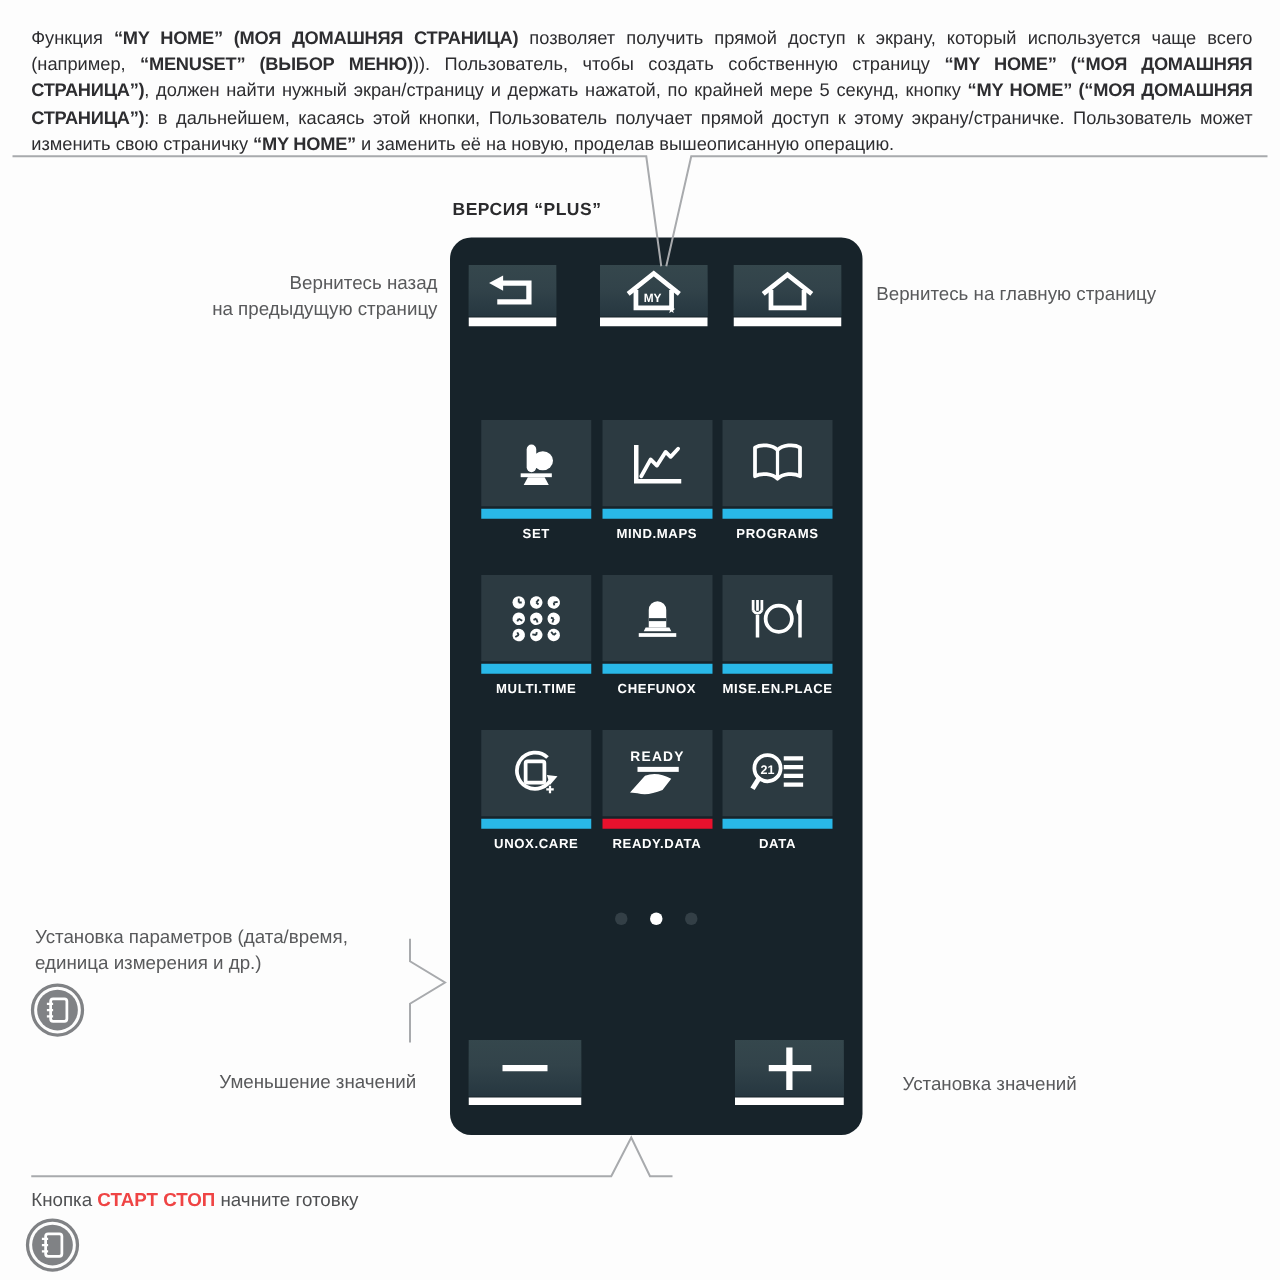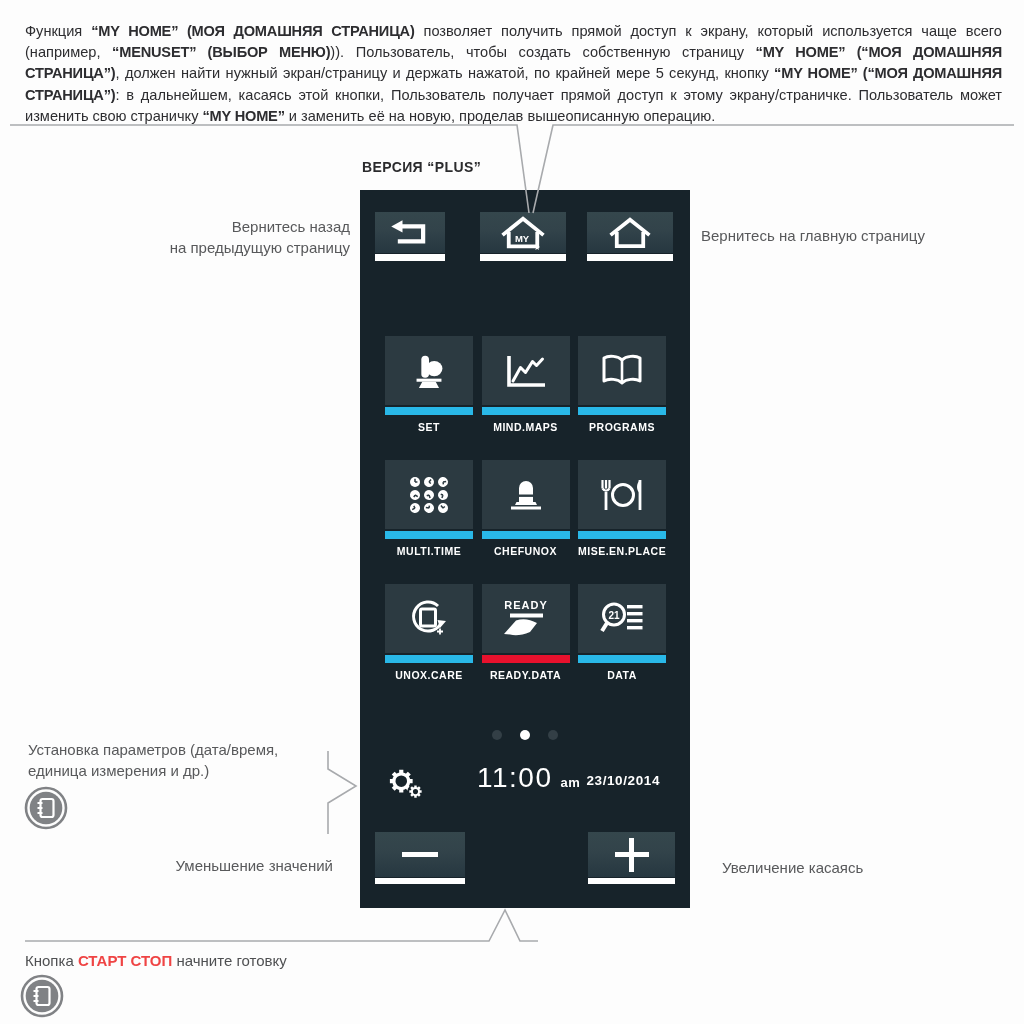--- a/index.html
+++ b/index.html
@@ -25,21 +25,21 @@
   #ann-startstop .b{font-weight:700;color:#ef4444;}
   .version{
     position:absolute;left:362px;top:159px;font-size:14px;font-weight:700;
     color:#2b2b2d;letter-spacing:0.4px;
   }
   
   #lines{position:absolute;left:0;top:0;width:1024px;height:1024px;pointer-events:none;z-index:6;}
   
   #panel{
     position:absolute;left:360px;top:190px;width:330px;height:718px;
-    background:#17232a;z-index:2;
+    background:#17232a;z-index:2;border-radius:17px;
   }
   .pbtn{position:absolute;cursor:pointer;}
   .pbtn .face{
     height:41px;display:flex;align-items:center;justify-content:center;
     background:linear-gradient(180deg,#40525761 , #32434a 45%, #263740 100%);
     background-color:#2e4046;
   }
   .pbtn .ubar{height:7px;background:#ffffff;margin-top:1px;}
   
   #btn-back{left:15px;top:22px;width:70px;}
@@ -97,21 +97,21 @@
 <p class="intro"><span>Функция </span><span class="b">“MY HOME” (МОЯ ДОМАШНЯЯ СТРАНИЦА)</span><span> позволяет получить прямой доступ к экрану, который используется чаще всего (например, </span><span class="b">“MENUSET” (ВЫБОР МЕНЮ)</span><span>)). Пользователь, чтобы создать собственную страницу </span><span class="b">“MY HOME” (“МОЯ ДОМАШНЯЯ СТРАНИЦА”)</span><span>, должен найти нужный экран/страницу и держать нажатой, по крайней мере 5 секунд, кнопку </span><span class="b">“MY HOME” (“МОЯ ДОМАШНЯЯ СТРАНИЦА”)</span><span>: в дальнейшем, касаясь этой кнопки, Пользователь получает прямой доступ к этому экрану/страничке. Пользователь может изменить свою страничку </span><span class="b">“MY HOME”</span><span> и заменить её на новую, проделав вышеописанную операцию.</span></p>
 
 <div class="version">ВЕРСИЯ “PLUS”</div>
 
 <div class="ann" id="ann-back">Вернитесь назад
 на предыдущую страницу</div>
 <div class="ann" id="ann-home">Вернитесь на главную страницу</div>
 <div class="ann" id="ann-settings">Установка параметров (дата/время,
 единица измерения и др.)</div>
 <div class="ann" id="ann-decrease">Уменьшение значений</div>
-<div class="ann" id="ann-increase">Увеличение касаясь</div>
+<div class="ann" id="ann-increase">Установка значений</div>
 <div class="ann" id="ann-startstop"><span>Кнопка </span><span class="b">СТАРТ СТОП</span><span> начните готовку</span></div>
 
 <svg class="manual-icon" id="manual-1" width="44" height="44" viewBox="0 0 44 44">
   <circle cx="22" cy="22" r="20" fill="none" stroke="#808285" stroke-width="2.6"></circle>
   <circle cx="22" cy="22" r="16.3" fill="#808285"></circle>
   <rect x="16.5" y="13" width="13" height="18" rx="2" fill="none" stroke="#fff" stroke-width="2.2"></rect>
   <path d="M13.5 17 h5 M13.5 22 h5 M13.5 27 h5" stroke="#fff" stroke-width="1.8"></path>
 </svg>
 <svg class="manual-icon" id="manual-2" width="44" height="44" viewBox="0 0 44 44">
   <circle cx="22" cy="22" r="20" fill="none" stroke="#808285" stroke-width="2.6"></circle>
@@ -285,38 +285,20 @@
     </div>
 
   </div>
 
   <div id="pager">
     <span class="dot"></span>
     <span class="dot active"></span>
     <span class="dot"></span>
   </div>
 
-  <div id="status">
-    <svg id="gear-btn" width="44" height="36" viewBox="0 0 46 38">
-      <g stroke="#fff">
-        <path d="M18 4 V8 M18 24 V28 M6 16 H10 M26 16 H30 M9.5 7.5 L12.4 10.4 M23.6 21.6 L26.5 24.5 M26.5 7.5 L23.6 10.4 M12.4 21.6 L9.5 24.5" stroke-width="4.4"></path>
-        <circle cx="18" cy="16" r="7.8" fill="none" stroke-width="3.4"></circle>
-      </g>
-      <circle cx="33" cy="27" r="8.5" fill="#17232a"></circle>
-      <g stroke="#fff">
-        <path d="M33 20.5 V23 M33 31 V33.5 M26.5 27 H29 M37 27 H39.5 M28.4 22.4 L30.2 24.2 M35.8 29.8 L37.6 31.6 M37.6 22.4 L35.8 24.2 M30.2 29.8 L28.4 31.6" stroke-width="2.6"></path>
-        <circle cx="33" cy="27" r="3.8" fill="none" stroke-width="2.2"></circle>
-      </g>
-    </svg>
-    <div id="timegroup">
-      <span id="time-value">11:00</span>
-      <span id="meridiem">am</span>
-    </div>
-    <span id="date-value">23/10/2014</span>
-  </div>
 
   <div class="pbtn" id="btn-minus">
     <div class="face">
         <div class="minus-glyph"></div>
       </div>
     <div class="ubar"></div>
   </div>
 
 
   <div class="pbtn" id="btn-plus">

